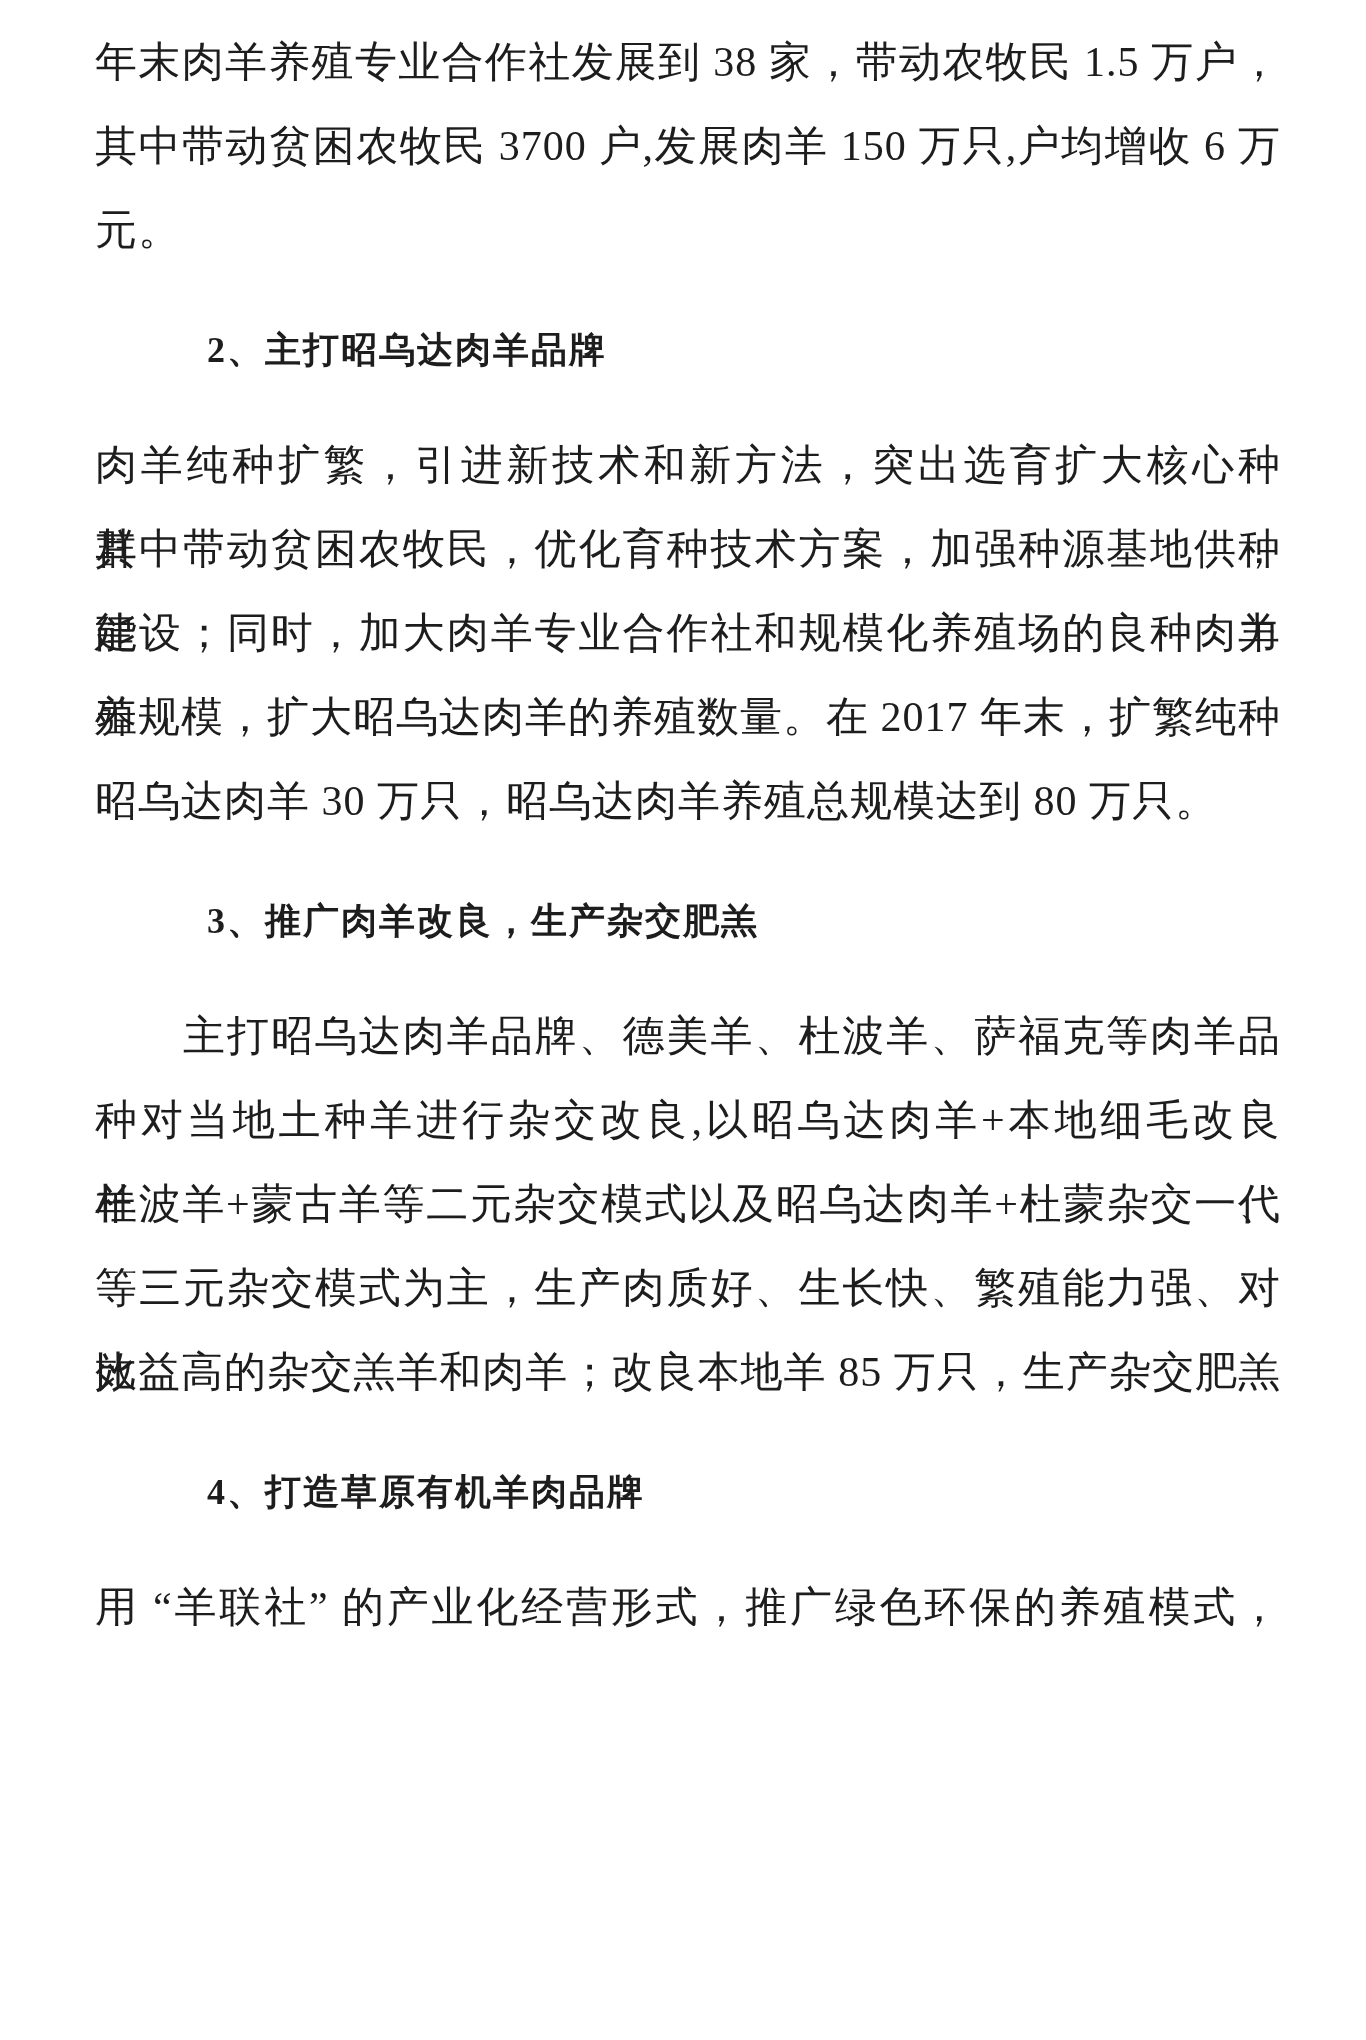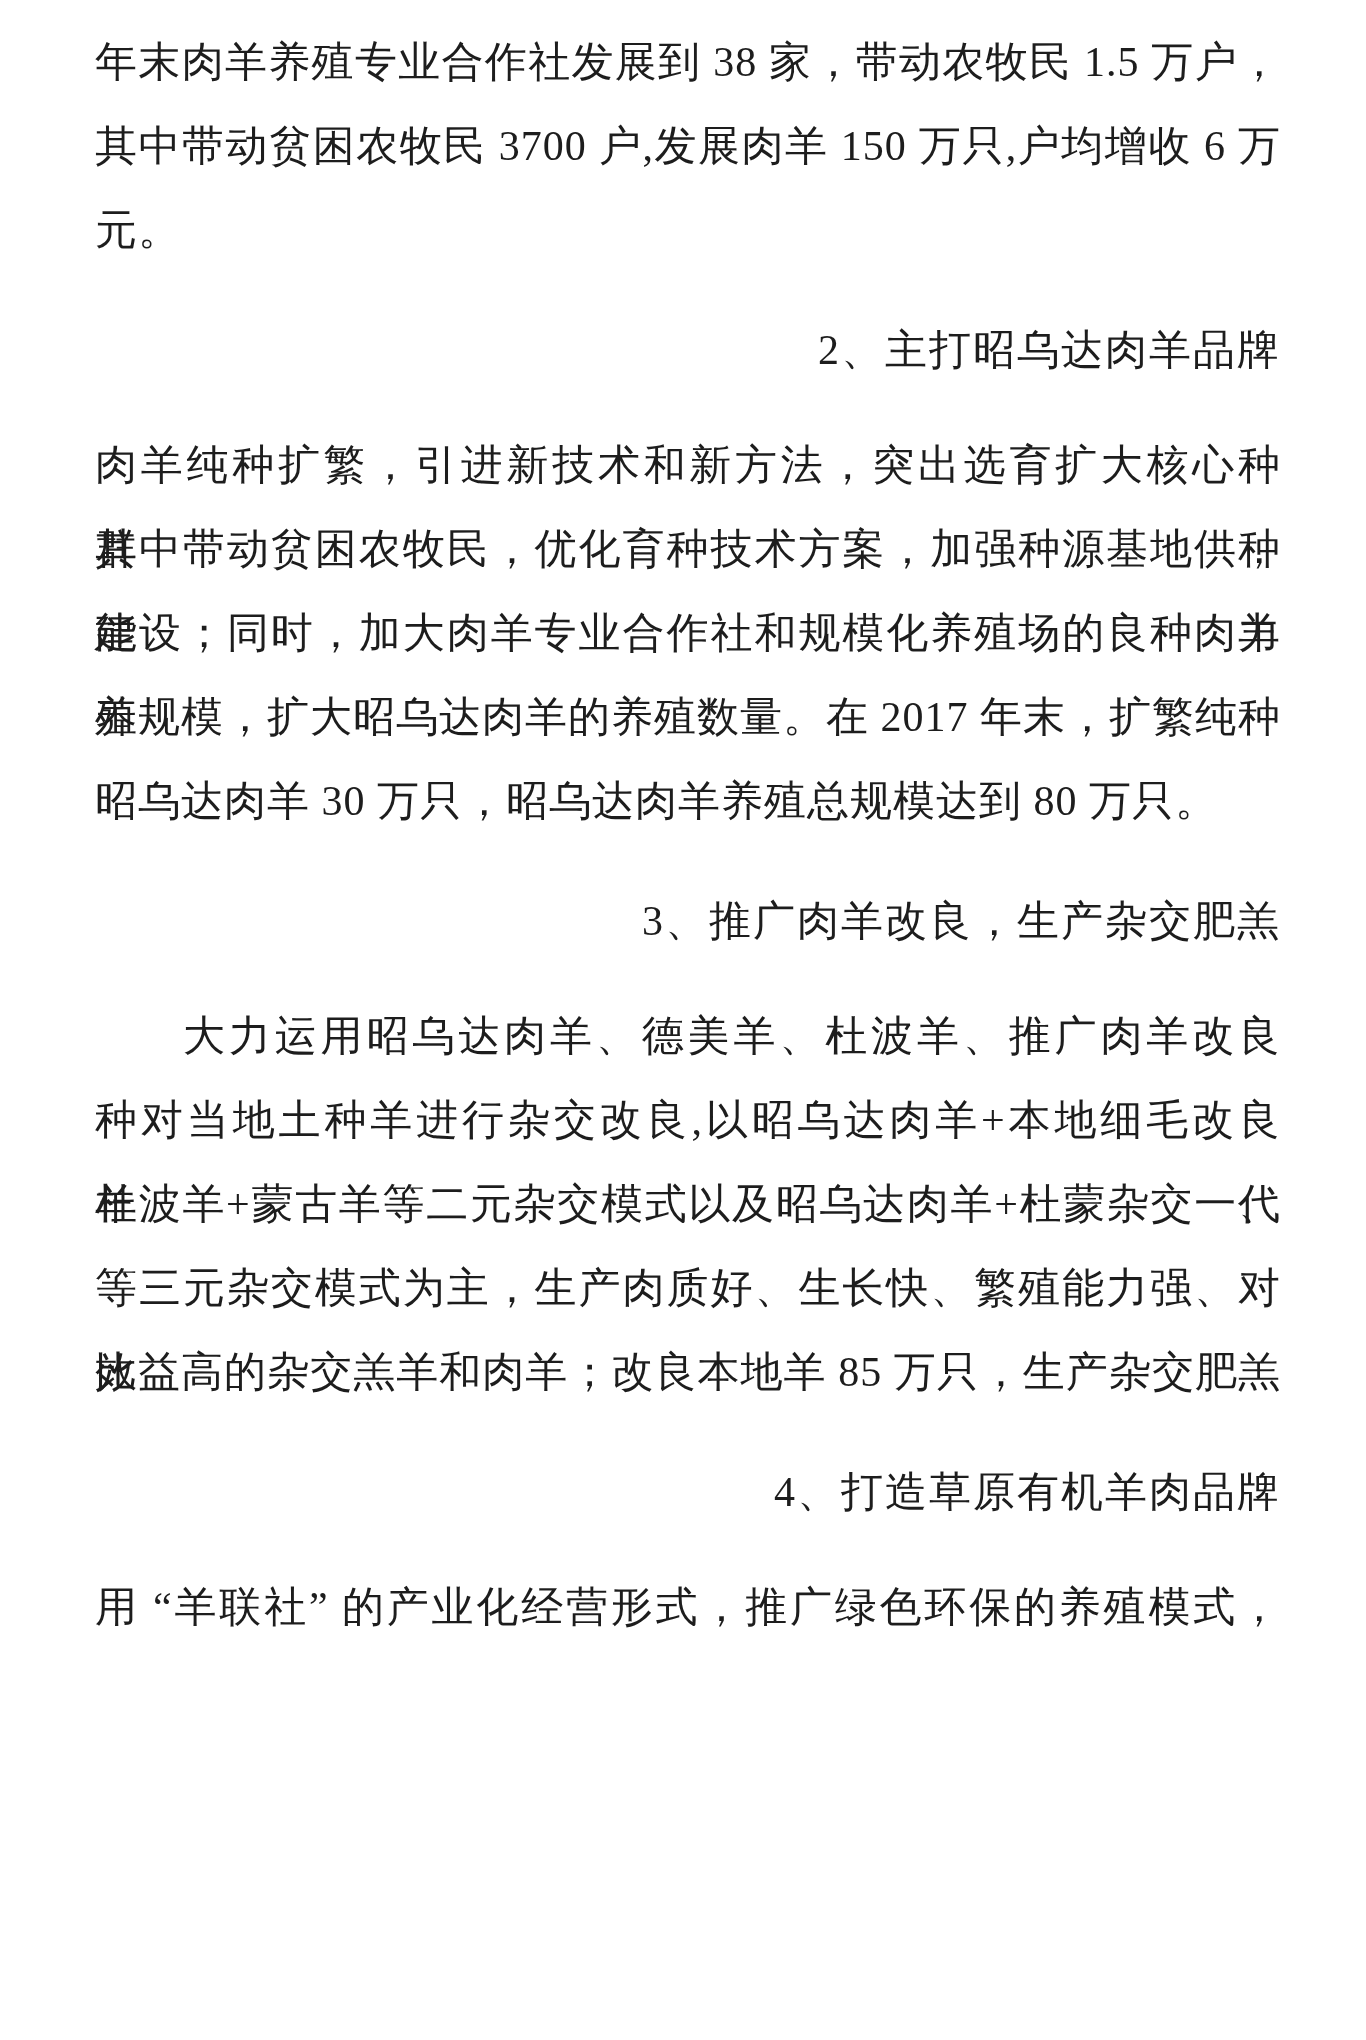--- a/index.html
+++ b/index.html
@@ -24,29 +24,28 @@
     height: 84px;
     letter-spacing: 1px;
     color: #1d1d1d;
   }
   .just {
     text-align: justify;
     text-align-last: justify;
   }
   .indent { padding-left: 88px; }
   .heading {
-    font-size: 42px;
+    font-size: 36px;
     line-height: 84px;
     height: 84px;
     margin: 36px 0 31px 0;
     padding-left: 112px;
-    font-weight: normal;
+    font-weight: bold;
     letter-spacing: 2px;
     color: #1d1d1d;
-    text-align: right;
   }
   .para { margin: 0; }
   .footer {
     margin-top: 32px;
     font-size: 38px;
     line-height: 84px;
     height: 84px;
     text-align: center;
     color: #1d1d1d;
   }
@@ -68,21 +67,21 @@
     <div class="line just">肉羊纯种扩繁，引进新技术和新方法，突出选育扩大核心种群，</div>
     <div class="line just">其中带动贫困农牧民，优化育种技术方案，加强种源基地供种能力</div>
     <div class="line just">建设；同时，加大肉羊专业合作社和规模化养殖场的良种肉羊养</div>
     <div class="line just">殖规模，扩大昭乌达肉羊的养殖数量。在 2017 年末，扩繁纯种</div>
     <div class="line">昭乌达肉羊 30 万只，昭乌达肉羊养殖总规模达到 80 万只。</div>
   </div>
 
   <div class="heading">3、推广肉羊改良，生产杂交肥羔</div>
 
   <div class="para">
-    <div class="line just indent">大力运用昭乌达肉羊、德美羊、杜波羊、推广肉羊改良</div>
+    <div class="line just indent">主打昭乌达肉羊品牌、德美羊、杜波羊、萨福克等肉羊品</div>
     <div class="line just">种对当地土种羊进行杂交改良,以昭乌达肉羊+本地细毛改良羊、</div>
     <div class="line just">杜波羊+蒙古羊等二元杂交模式以及昭乌达肉羊+杜蒙杂交一代</div>
     <div class="line just">等三元杂交模式为主，生产肉质好、生长快、繁殖能力强、对比</div>
     <div class="line just">效益高的杂交羔羊和肉羊；改良本地羊 85 万只，生产杂交肥羔</div>
   </div>
 
   <div class="heading">4、打造草原有机羊肉品牌</div>
 
   <div class="para">
     <div class="line just">用 “羊联社” 的产业化经营形式，推广绿色环保的养殖模式，</div>

